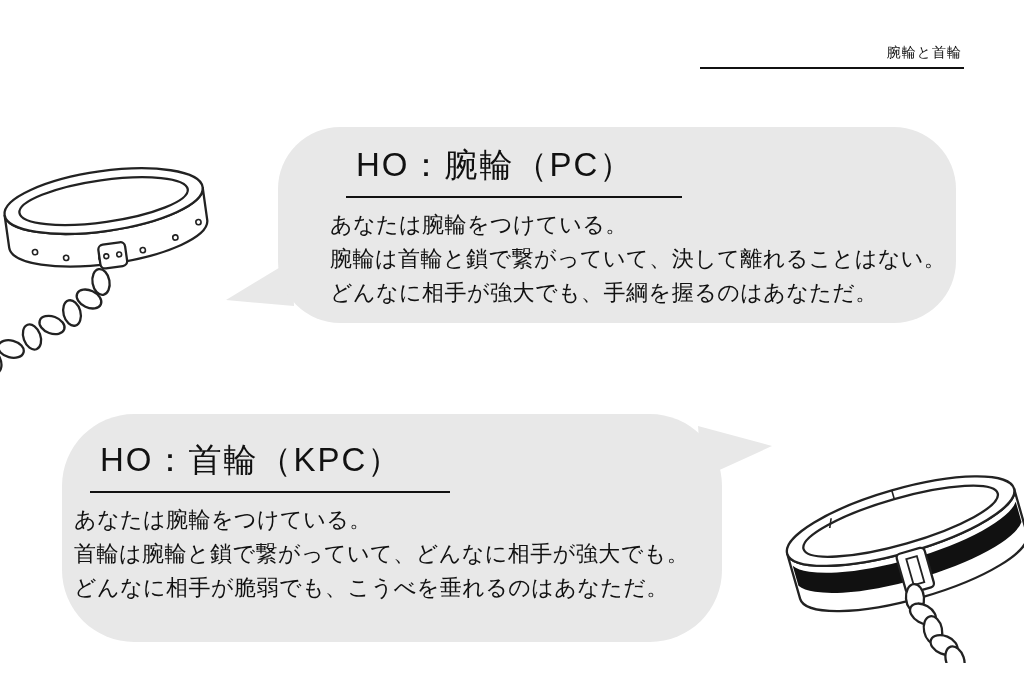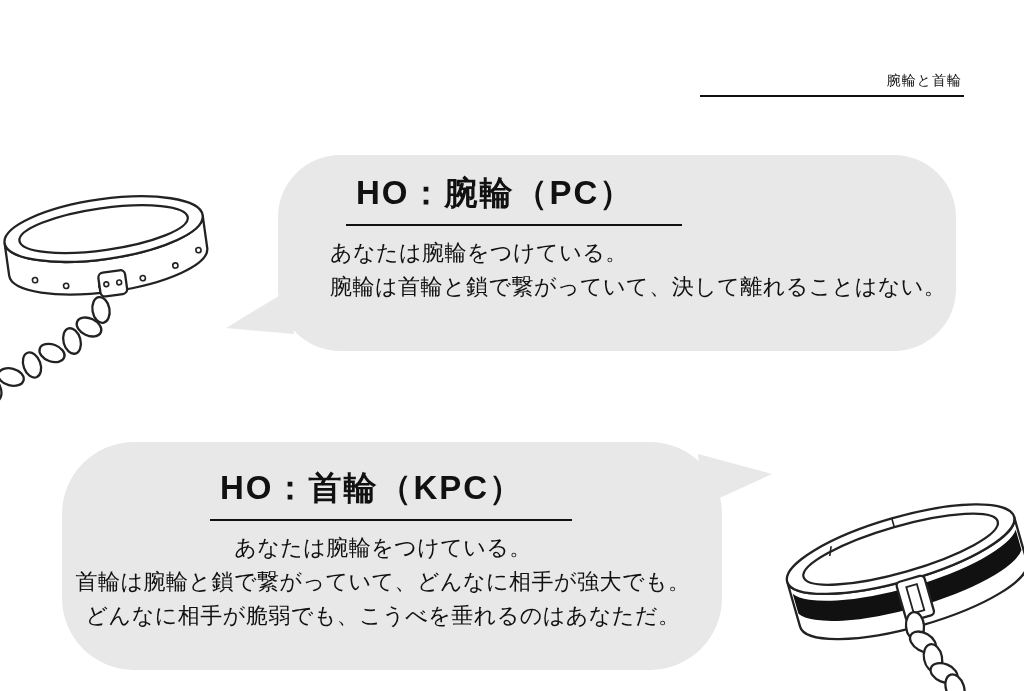--- a/index.html
+++ b/index.html
@@ -11,21 +11,20 @@
   body{
     font-family:"Liberation Sans","DejaVu Sans",sans-serif;
     background:#ffffff;
     color:var(--ink);
   }
   .page{
     position:relative;
     width:1024px;height:663px;
     background:#ffffff;
     overflow:hidden;
-    margin-top:28px;
   }
   
   .running-head{
     position:absolute;
     left:700px;top:44px;width:264px;
     text-align:right;
     font-size:14px;
     letter-spacing:1px;
     border-bottom:2px solid var(--ink);
     padding:0 2px 5px 0;
@@ -37,31 +36,30 @@
   }
   .bubble-1{
     left:278px;top:127px;width:678px;height:196px;
     border-radius:62px;
     padding:16px 30px 0 52px;
   }
   .bubble-2{
     left:62px;top:414px;width:660px;height:228px;
     border-radius:72px;
     padding:24px 30px 0 12px;
-    text-align:center;
   }
   .bubble-tail{
     position:absolute;
   }
   .tail-1{left:226px;top:260px;width:70px;height:52px;}
   .tail-2{left:698px;top:422px;width:76px;height:56px;}
   .ho-title{
     display:inline-block;
     font-size:33px;
-    font-weight:700;
+    font-weight:400;
     letter-spacing:2px;
     border-bottom:2px solid var(--ink);
     padding:0 48px 8px 10px;
     margin-left:16px;
     white-space:nowrap;
   }
   .ho-body{
     margin-top:10px;
     font-size:22px;
     line-height:34px;
@@ -118,20 +116,21 @@
   </div>
 
   <svg class="bubble-tail tail-1" viewBox="0 0 70 52">
     <polygon points="66,0 0,40 68,46" style="fill:var(--bubble-bg)"></polygon>
   </svg>
   <div class="bubble bubble-1">
     <div class="ho-title">HO：腕輪（PC）</div>
     <div class="ho-body">
       <div class="ho-line">あなたは腕輪をつけている。</div>
       <div class="ho-line">腕輪は首輪と鎖で繋がっていて、決して離れることはない。</div>
+      <div class="ho-line">どんなに相手が強大でも、手綱を握るのはあなただ。</div>
     </div>
   </div>
 
   <svg class="bubble-tail tail-2" viewBox="0 0 76 56">
     <polygon points="0,4 74,24 4,56" style="fill:var(--bubble-bg)"></polygon>
   </svg>
   <div class="bubble bubble-2">
     <div class="ho-title">HO：首輪（KPC）</div>
     <div class="ho-body">
       <div class="ho-line">あなたは腕輪をつけている。</div>

